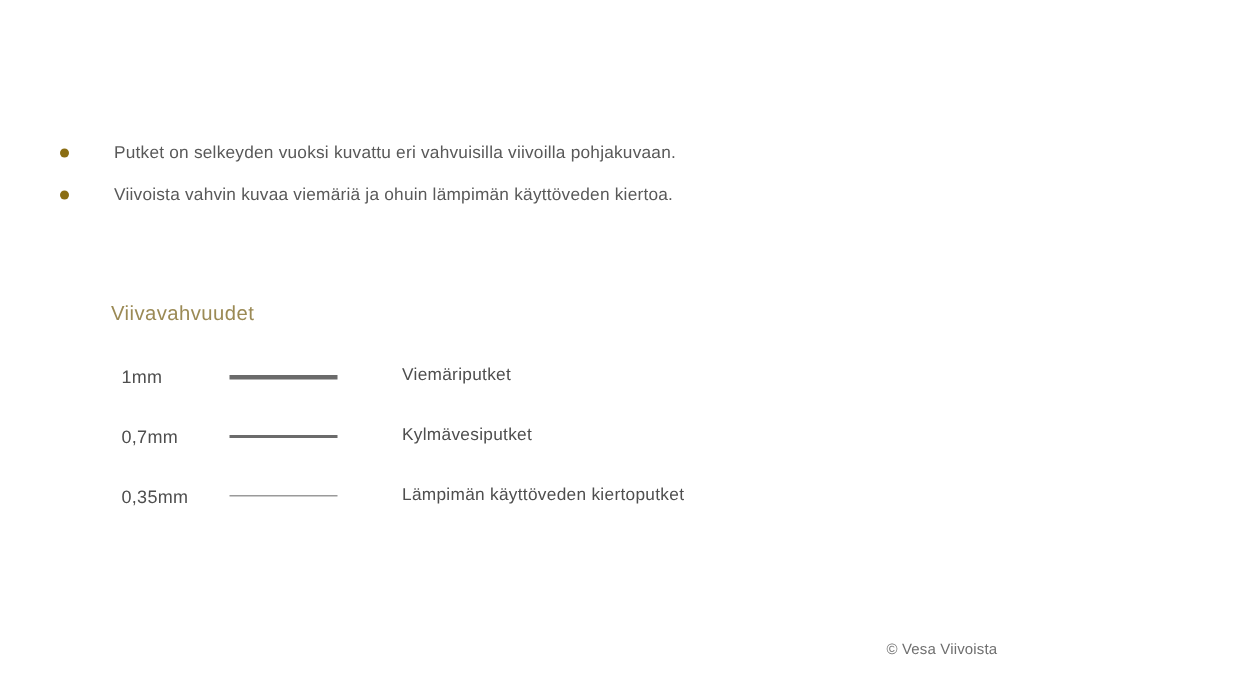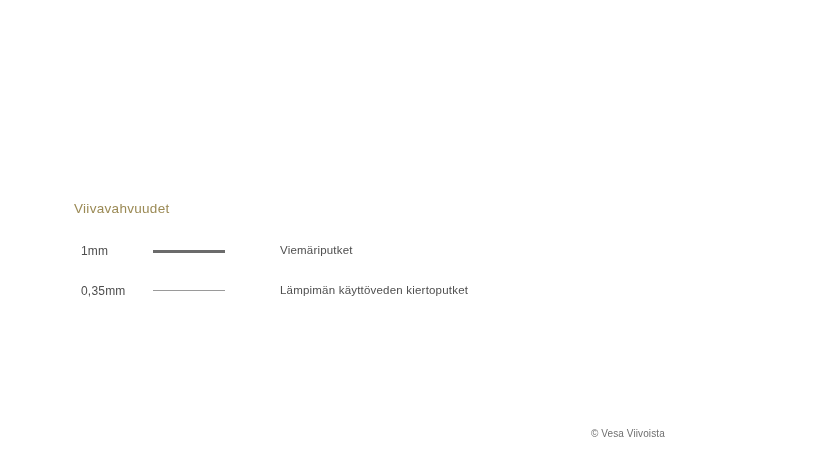--- a/index.html
+++ b/index.html
@@ -103,21 +103,21 @@
     width: 72px;
     height: 4px;
   }
   .legend-sample i {
     display: block;
     width: 100%;
     background: #6b6b6b;
   }
   .legend-desc {
     position: absolute;
-    left: 207px;
+    left: 195px;
     top: 4px;
     font-family: "Liberation Sans", sans-serif;
     font-size: 11.5px;
     color: #4e4e4e;
     letter-spacing: 0.2px;
     white-space: nowrap;
   }
 
   
   .footer-credit {
@@ -130,33 +130,53 @@
     letter-spacing: 0.1px;
     white-space: nowrap;
   }
 </style>
 </head>
 <body>
 
 <div class="slide">
 
 
+  <div class="bullet-list">
+
+    <div class="bullet-row">
+      <span class="bullet-dot"></span>
+      <span class="bullet-text">Putket on selkeyden vuoksi kuvattu eri vahvuisilla viivoilla pohjakuvaan.</span>
+    </div>
+
+    <div class="bullet-row">
+      <span class="bullet-dot"></span>
+      <span class="bullet-text">Viivoista vahvin kuvaa viemäriä ja ohuin lämpimän käyttöveden kiertoa.</span>
+    </div>
+
+  </div>
 
   <div class="legend-heading">Viivavahvuudet</div>
 
   <div class="legend-table">
 
     <div class="legend-row">
       <span class="legend-weight">1mm</span>
       <span class="legend-sample">
         <i style="height:3px"></i>
       </span>
       <span class="legend-desc">Viemäriputket</span>
     </div>
 
+    <div class="legend-row">
+      <span class="legend-weight">0,7mm</span>
+      <span class="legend-sample">
+        <i style="height:2px"></i>
+      </span>
+      <span class="legend-desc">Kylmävesiputket</span>
+    </div>
 
     <div class="legend-row">
       <span class="legend-weight">0,35mm</span>
       <span class="legend-sample">
         <i style="height:1px;background:#9a9a9a"></i>
       </span>
       <span class="legend-desc">Lämpimän käyttöveden kiertoputket</span>
     </div>
 
   </div>

